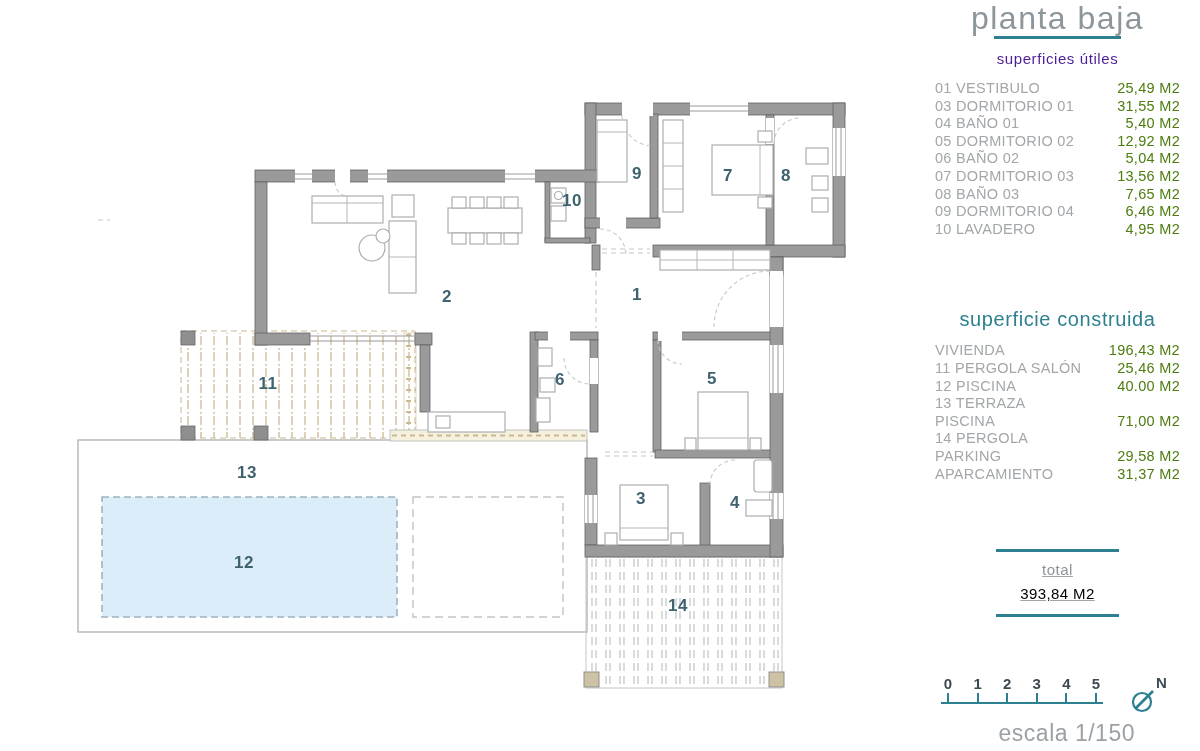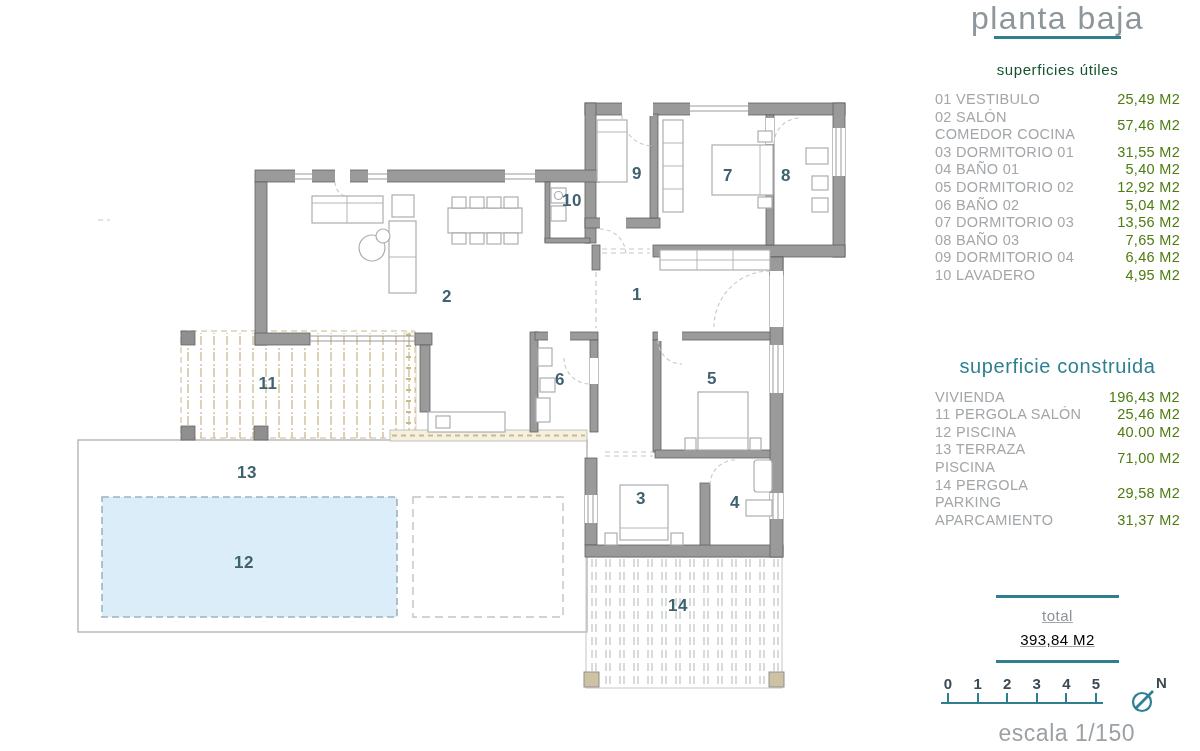--- a/index.html
+++ b/index.html
@@ -5,23 +5,23 @@
   html,body{margin:0;padding:0;background:#ffffff;}
   .canvas{position:relative;width:1200px;height:751px;background:#ffffff;overflow:hidden;
           font-family:"Liberation Sans", sans-serif;}
   .plan-svg{position:absolute;left:0;top:0;}
   .room-num{position:absolute;transform:translate(-50%,-50%);font-weight:700;
             font-size:17px;color:#3f626f;letter-spacing:.5px;}
   
   .panel{position:absolute;left:935px;top:4px;width:245px;color:#9fa5a8;}
   .title{font-size:32px;letter-spacing:1.5px;color:#8d969b;text-align:center;line-height:28px;}
   .title-rule{width:127px;height:3px;background:#2e8090;margin:4px auto 0 auto;}
-  .subtitle{margin-top:22px;font-size:15px;color:#14532d;text-align:center;letter-spacing:.6px;}
+  .subtitle{margin-top:11px;font-size:15px;color:#4c1d95;text-align:center;letter-spacing:.6px;}
   .rows{margin-top:13px;}
-  .row{display:flex;align-items:center;font-size:14.5px;line-height:17.6px;letter-spacing:.3px;}
+  .row{display:flex;align-items:flex-end;font-size:14.5px;line-height:17.6px;letter-spacing:.3px;}
   .row .lbl{width:152px;color:#a3a7aa;}
   .row .val{flex:1;text-align:right;white-space:nowrap;color:#4d7c0f;}
   .built-heading{margin-top:70px;font-size:20px;color:#2e8090;text-align:center;letter-spacing:.6px;}
   .built-rows{margin-top:11px;}
   .total-box{margin:66px auto 0 auto;width:123px;border-top:3px solid #2e8090;
              border-bottom:3px solid #2e8090;padding:9px 0 12px 0;text-align:center;text-decoration:underline;}
   .total-label{font-size:15px;color:#8b949a;letter-spacing:.5px;}
   .total-value{margin-top:7px;font-size:15px;color:#000000;letter-spacing:.4px;}
   
   .scalebar{position:absolute;left:941px;top:676px;width:162px;border-bottom:2px solid #2e8090;}
@@ -254,24 +254,20 @@
     <div class="title">planta baja</div>
     <div class="title-rule"></div>
     <div class="subtitle">superficies útiles</div>
 
     <div class="rows">
       <div class="row">
           <span class="lbl">01 VESTIBULO</span>
           <span class="val">25,49 M2</span>
         </div>
       <div class="row">
-          <span class="lbl">02 SALÓN COMEDOR COCINA</span>
-          <span class="val">57,46 M2</span>
-        </div>
-      <div class="row">
           <span class="lbl">03 DORMITORIO 01</span>
           <span class="val">31,55 M2</span>
         </div>
       <div class="row">
           <span class="lbl">04 BAÑO 01</span>
           <span class="val">5,40 M2</span>
         </div>
       <div class="row">
           <span class="lbl">05 DORMITORIO 02</span>
           <span class="val">12,92 M2</span>

